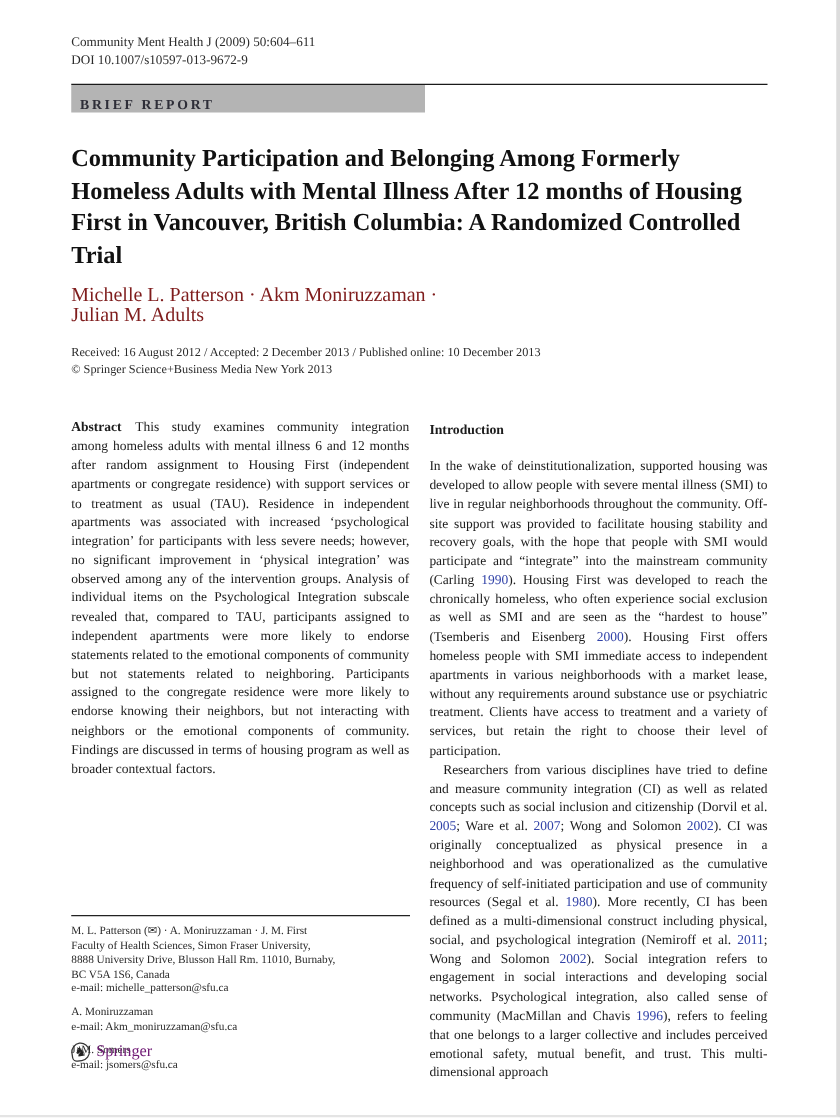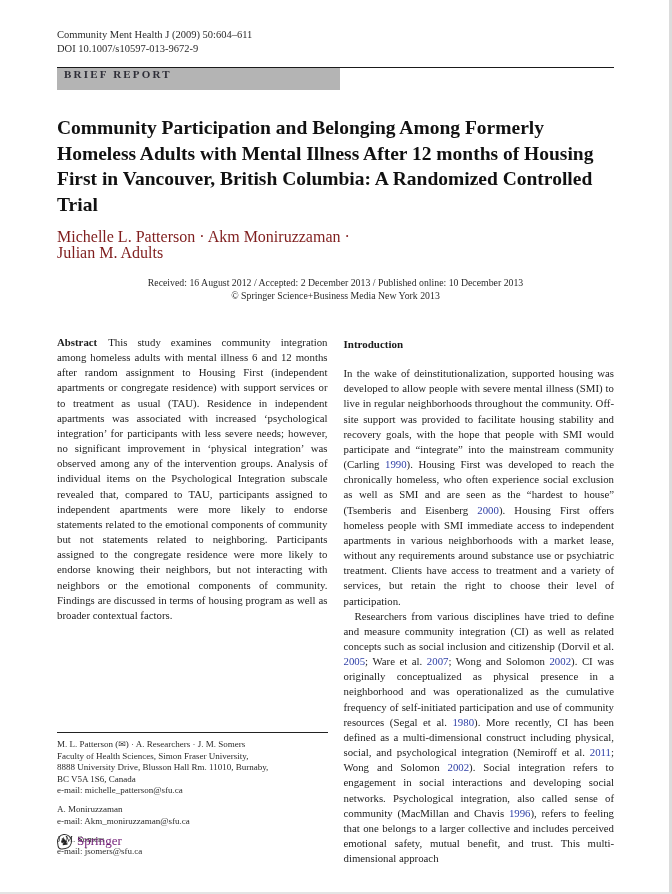--- a/index.html
+++ b/index.html
@@ -12,29 +12,29 @@
     box-sizing:border-box;
     padding:28px 55px 0 57px;
     font-family:"Liberation Serif","DejaVu Serif",serif;
     color:#1c1c1c;
     overflow:hidden;
   }
   .journal-meta{font-size:10.5px;line-height:14px;color:#2a2a2a;}
   .header-rule{border:none;border-top:1.6px solid #1a1a1a;margin:11px 0 0 0;}
   .type-banner{
     margin-top:0px;width:283px;height:22px;
-    background:#b4b4b4;display:flex;align-items:flex-start;
+    background:#b4b4b4;display:flex;align-items:flex-end;
     padding-left:7px;box-sizing:border-box;
   }
   .type-banner span{
     font-size:11px;font-weight:bold;letter-spacing:2.2px;color:#2e2e38;
   }
   .title{margin-top:25px;font-size:19.5px;font-weight:bold;line-height:25.5px;color:#111;}
   .authors{margin-top:12px;font-size:16px;font-weight:normal;line-height:16px;color:#7f1d1d;}
-  .dates{margin-top:15px;font-size:9.8px;line-height:13px;color:#2a2a2a;text-align:center;}
+  .dates{margin-top:15px;font-size:9.8px;line-height:13px;color:#2a2a2a;}
   .columns{display:flex;gap:16px;margin-top:33px;min-height:500px;}
   .col{width:272px;font-size:10.8px;line-height:15.15px;text-align:justify;}
   .col-left{display:flex;flex-direction:column;box-sizing:border-box;}
   .runin{font-weight:bold;padding-right:11px;}
   .keywords{margin-top:15px;text-align:left;}
   .section-heading{font-weight:bold;font-size:11px;margin:2px 0 14px 0;text-align:left;}
   .para{margin:0;}
   .para.indent{text-indent:11px;}
   .cite{color:#3142a8;}
   .footnote-area{margin-top:auto;padding-bottom:2px;}
@@ -89,21 +89,21 @@
   <div class="columns">
 
     <div class="col col-left">
       <p class="para">
         <span class="runin">Abstract</span><span>This study examines community integration among homeless adults with mental illness 6 and 12 months after random assignment to Housing First (independent apartments or congregate residence) with support services or to treatment as usual (TAU). Residence in independent apartments was associated with increased ‘psychological integration’ for participants with less severe needs; however, no significant improvement in ‘physical integration’ was observed among any of the intervention groups. Analysis of individual items on the Psychological Integration subscale revealed that, compared to TAU, participants assigned to independent apartments were more likely to endorse statements related to the emotional components of community but not statements related to neighboring. Participants assigned to the congregate residence were more likely to endorse knowing their neighbors, but not interacting with neighbors or the emotional components of community. Findings are discussed in terms of housing program as well as broader contextual factors.</span>
       </p>
 
       <div class="footnote-area">
         <hr class="footnote-rule">
         <div class="footnote-block">
-          <div>M. L. Patterson (✉) · A. Researchers · J. M. Somers</div>
+          <div>M. L. Patterson (✉) · A. Moniruzzaman · J. M. First</div>
           <div>Faculty of Health Sciences, Simon Fraser University,</div>
           <div>8888 University Drive, Blusson Hall Rm. 11010, Burnaby,</div>
           <div>BC V5A 1S6, Canada</div>
           <div>e-mail: michelle_patterson@sfu.ca</div>
         </div>
         <div class="footnote-block">
           <div>A. Moniruzzaman</div>
           <div>e-mail: Akm_moniruzzaman@sfu.ca</div>
         </div>
         <div class="footnote-block">

